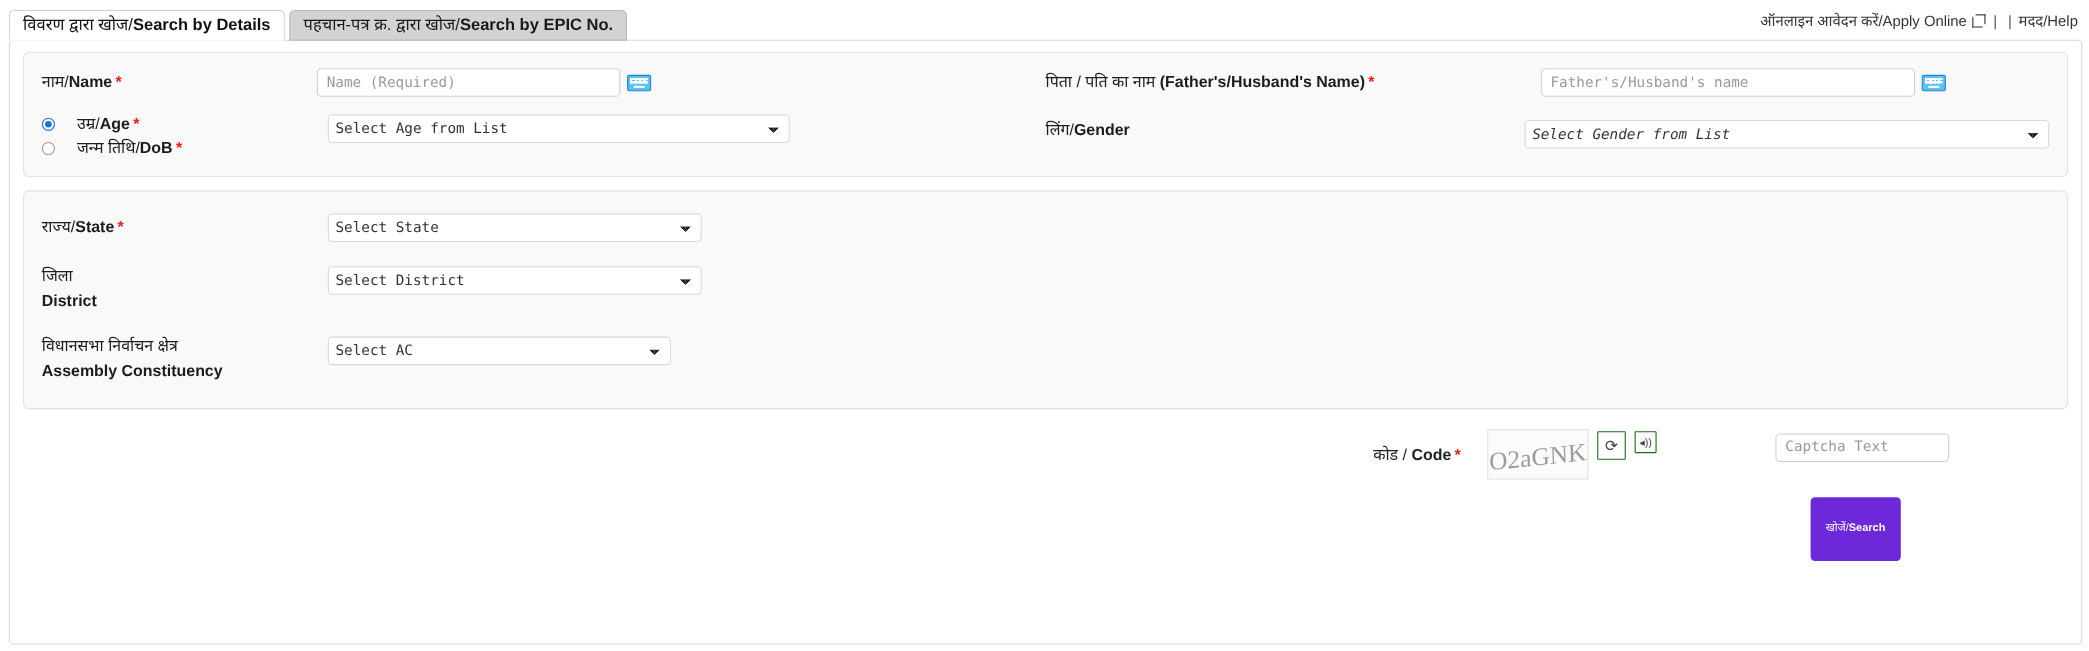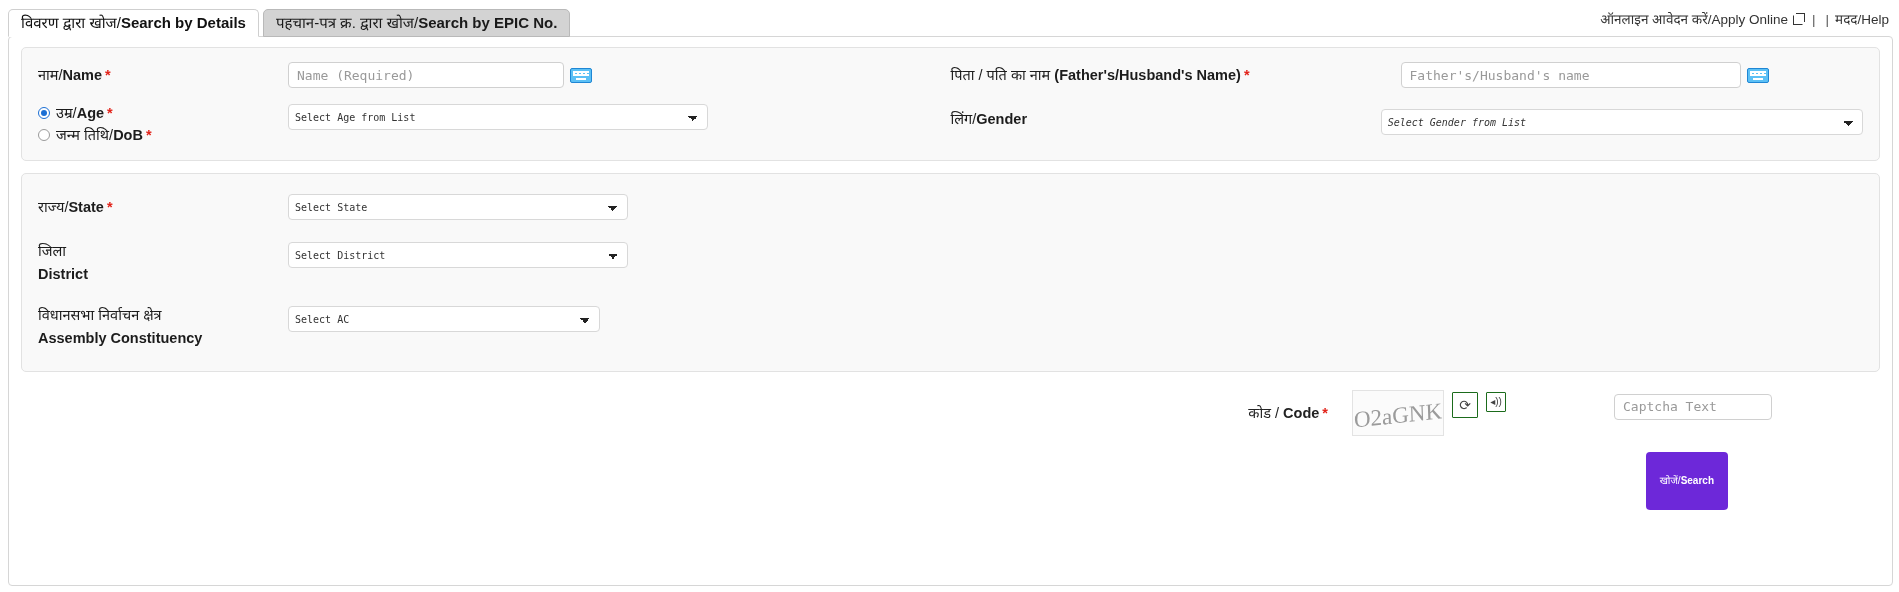--- a/index.html
+++ b/index.html
@@ -132,35 +132,36 @@
     outline: none;
   }
   input[type=text]::placeholder { color: #999; }
 
   select {
     height: 26px;
     border: 1px solid #d8d8d8;
     border-radius: 4px;
     background: #fff;
     font-family: "DejaVu Sans Mono", monospace;
-    font-size: 10px;
+    font-size: 13px;
     padding: 4px 6px;
     color: #333;
     outline: none;
     appearance: none;
     -webkit-appearance: none;
     background-image:
       linear-gradient(45deg, transparent 50%, #222 50%),
       linear-gradient(135deg, #222 50%, transparent 50%);
     background-position:
       calc(100% - 14px) 11px,
       calc(100% - 9px) 11px;
     background-size: 5px 5px, 5px 5px;
     background-repeat: no-repeat;
     cursor: pointer;
+    margin-left: 10px;
   }
 
   .kbd-icon {
     width: 22px; height: 15px;
     border: 1px solid #1f86d4;
     border-radius: 2px;
     background: #5cc0f5;
     display: inline-block;
     position: relative;
     margin-left: 6px;
@@ -178,21 +179,21 @@
       repeating-linear-gradient(to bottom, #fff 0 2px, transparent 2px 3px);
   }
   .kbd-icon::after {
     content: "";
     position: absolute;
     left: 5px; bottom: 2px;
     width: 10px; height: 2px;
     background: #fff;
   }
 
-  .radio-line { display: flex; align-items: center; gap: 6px; line-height: 1.25; text-align: right; }
+  .radio-line { display: flex; align-items: center; gap: 20px; line-height: 1.25; text-align: right; }
   .radio {
     width: 12px; height: 12px; border-radius: 50%;
     border: 1px solid #9a9a9a; background: #fff;
     flex: none; position: relative; cursor: pointer;
   }
   .radio.checked { border-color: #1c6fd4; }
   .radio.checked::after {
     content: "";
     position: absolute; left: 2px; top: 2px;
     width: 6px; height: 6px; border-radius: 50%;

